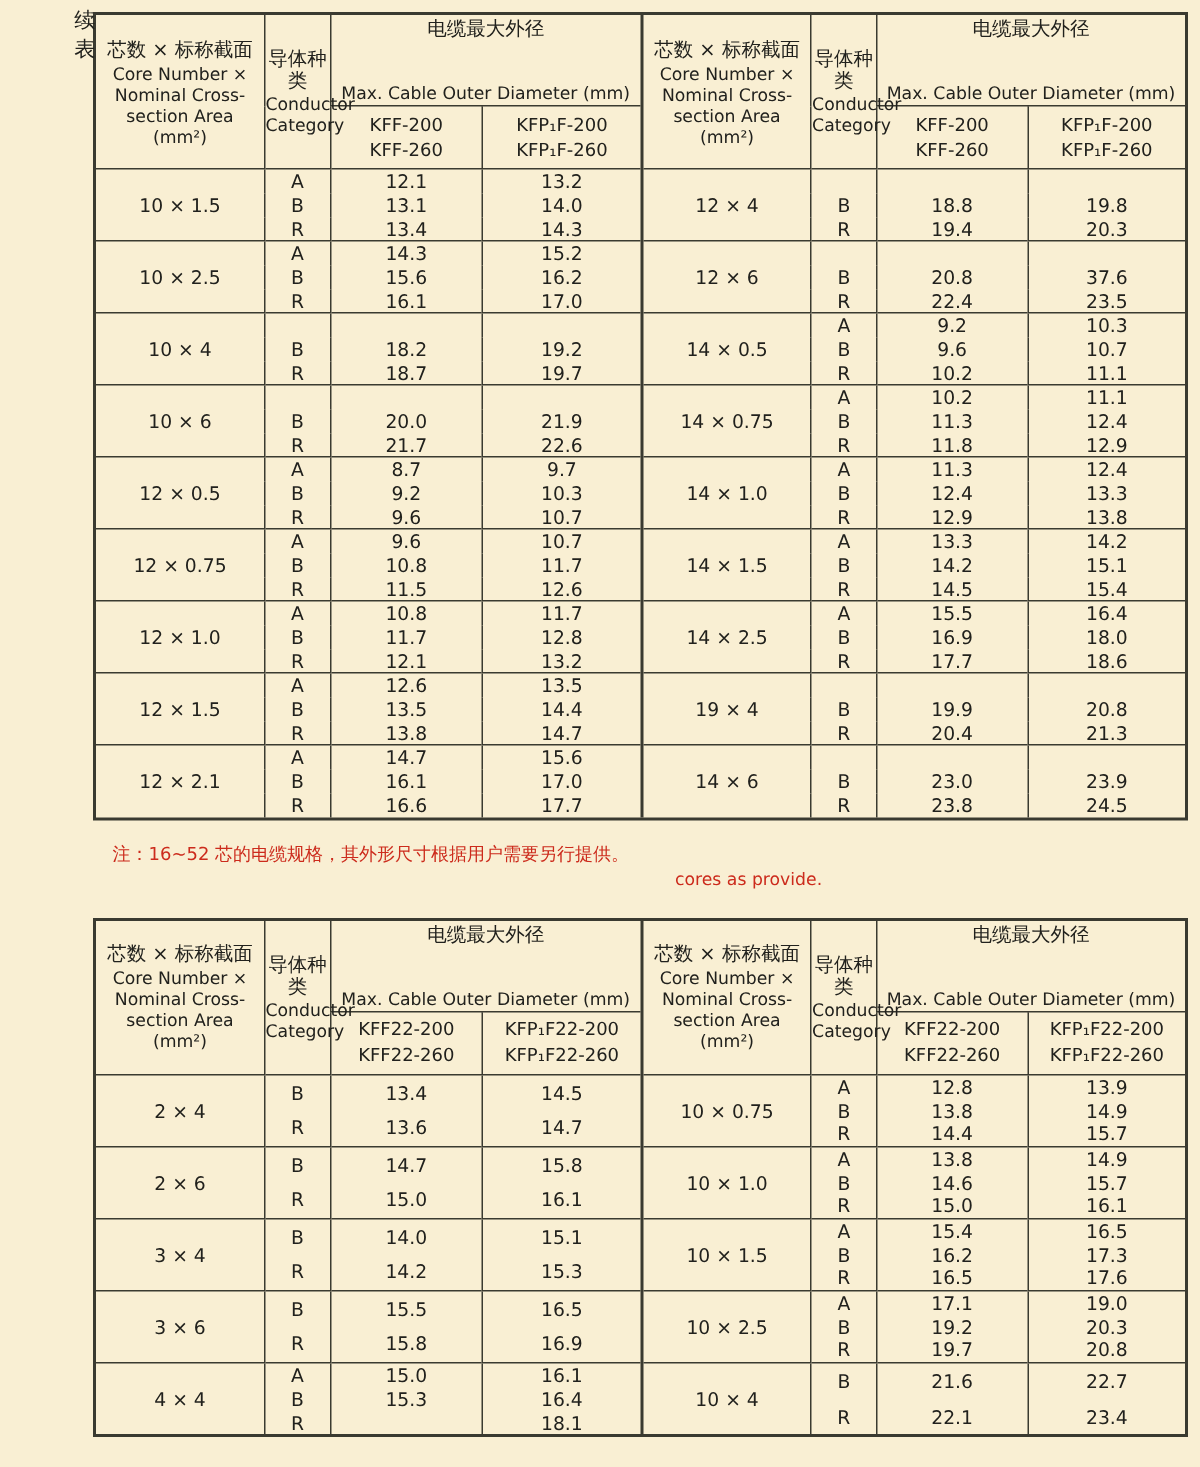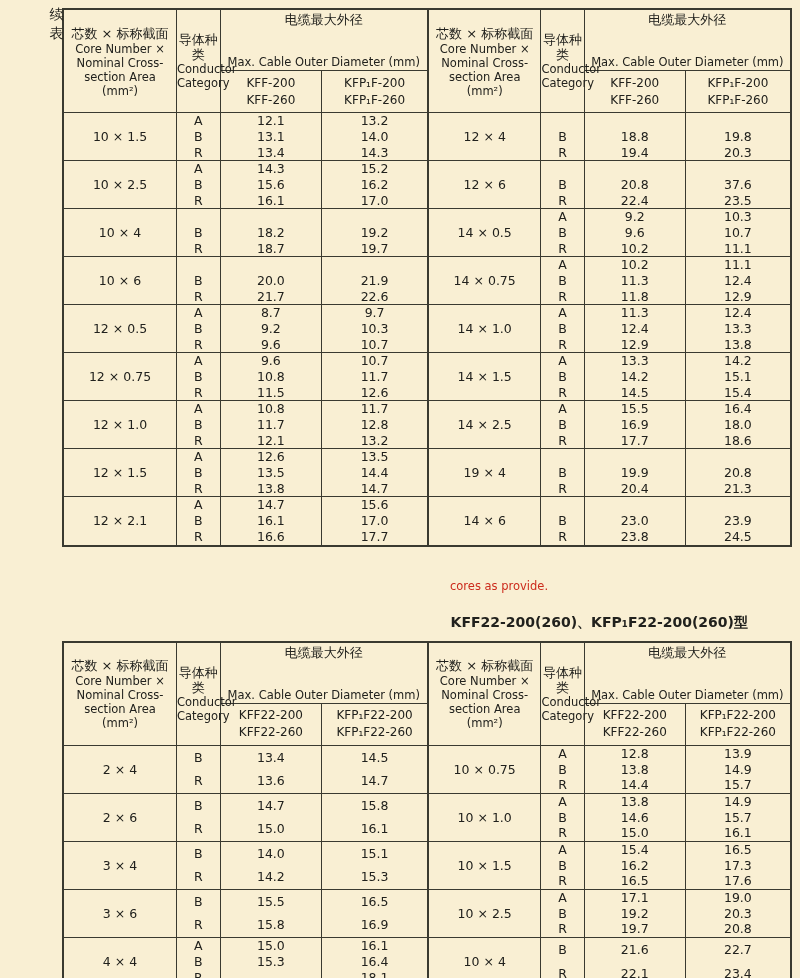--- a/index.html
+++ b/index.html
@@ -446,28 +446,28 @@
               <td class="c-cat">R</td>
               <td class="c-v1">23.8</td>
               <td class="c-v2">24.5</td>
             </tr>
           </tbody>
         </table>
       </div>
     </div>
 
   <div class="notes">
+    <div class="note-zh">注：16~52 芯的电缆规格，其外形尺寸根据用户需要另行提供。</div>
     <div class="note-en">
       <br>
       <span>cores as provide.</span>
     </div>
   </div>
 
   <div class="title-block">
-    <div>KFF22-200(260)、KFP₁F22-200(260)型</div>
   </div>
 
   <div id="table2" class="cable-table">
       <div class="half">
         <table>
           <colgroup>
             <col style="width: 31%;">
             <col style="width: 12%;">
             <col style="width: 28%;">
             <col style="width: 29%;">

